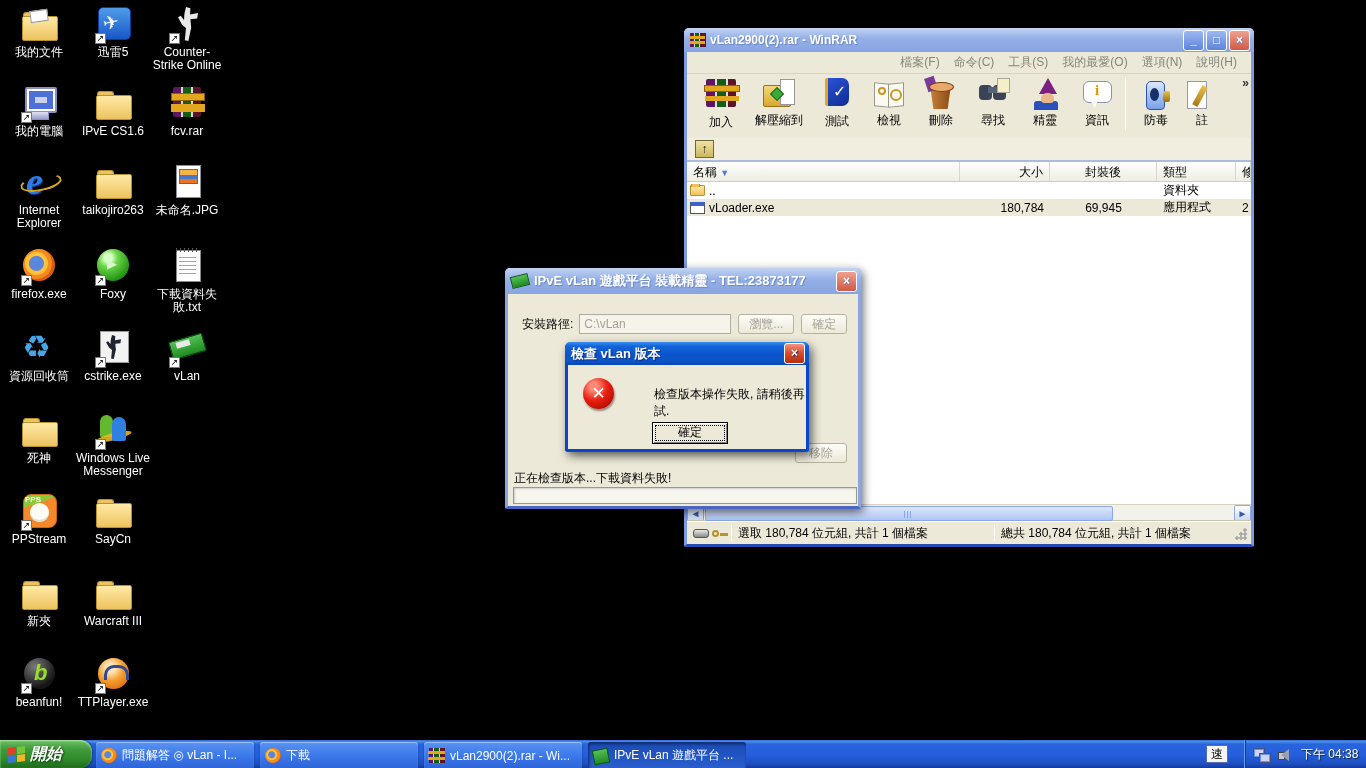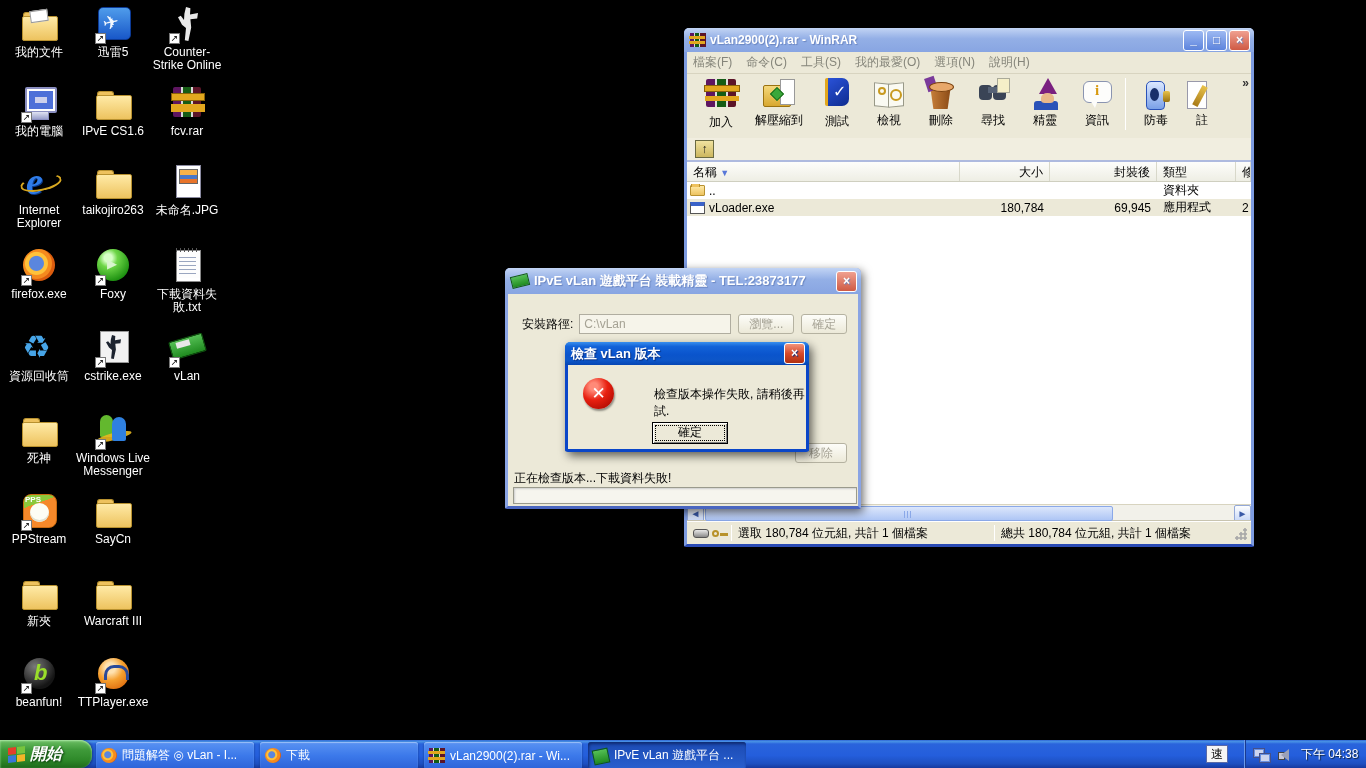--- a/index.html
+++ b/index.html
@@ -98,21 +98,21 @@
   .tbtn.close-active { background:linear-gradient(180deg,#f2937b,#d84a2a 50%,#b03010); }
 
   
   #winrar { position:absolute; left:684px; top:28px; width:570px; height:519px;
         border:3px solid #7d9be0; border-top:none; border-bottom-color:#2a4bb4; border-radius:5px 5px 2px 2px;
         background:#ece9d8; display:flex; flex-direction:column; box-shadow:2px 3px 8px rgba(0,0,0,.55); }
   #winrar .titlebar { margin:0 -3px; }
   .rar-mini { width:16px; height:14px; margin-right:4px; position:relative; flex:none;
         background:linear-gradient(90deg,#5e1660 0 4px,#d8d8d8 4px 5px,#155c15 5px 9px,#d8d8d8 9px 10px,#5c1428 10px 14px); }
   .rar-mini::after { content:""; position:absolute; left:-1px; top:3px; width:16px; height:3px; background:#e2a71e; box-shadow:0 5px 0 0 #e2a71e; }
-  #menubar { height:22px; background:#ece9d8; display:flex; align-items:center; padding-left:6px; border-bottom:1px solid #d8d4c0; }
+  #menubar { height:22px; background:#ece9d8; display:flex; align-items:center; padding-left:6px; border-bottom:1px solid #d8d4c0;justify-content:flex-end; }
   #menubar .mi { margin-right:14px; color:#85857a; }
   #toolbar { height:64px; display:flex; align-items:flex-start; padding:2px 0 0 8px; position:relative; background:#ece9d8; }
   .tbi { width:52px; text-align:center; color:#000; flex:none; }
   .tbi .art { width:34px; height:34px; margin:1px auto 1px; position:relative; }
   .tbi .cap { font-size:12px; }
   .tsep { width:1px; height:52px; background:#c8c4b0; border-right:1px solid #fff; margin:2px 4px 0 2px; flex:none; }
   #tb-overflow { position:absolute; right:2px; top:2px; color:#333; font-weight:bold; }
 
   .a-add { background:linear-gradient(90deg,#5e1660 0 9px,#e0e0e0 9px 11px,#155c15 11px 20px,#e0e0e0 20px 22px,#5c1428 22px 30px); width:30px; height:28px; margin:3px auto 0; position:relative; border-radius:2px; }
   .a-add::after { content:""; position:absolute; left:-2px; top:6px; width:34px; height:5px; background:#e2a71e; border:1px solid #8a6208; box-shadow:0 10px 0 -1px #e2a71e; }
@@ -150,21 +150,21 @@
   #hdr { height:20px; display:flex; background:linear-gradient(180deg,#fdfdfb,#eeeee4); border-bottom:1px solid #cfcfc0; }
   #hdr .hc { border-right:1px solid #d8d8ca; padding:2px 6px 0; white-space:nowrap; overflow:hidden; }
   .sortarrow { color:#5878d8; font-size:9px; }
   #filelist { flex:1; background:#fff; overflow:hidden; position:relative; }
   .frow { height:17px; display:flex; align-items:center; white-space:nowrap; }
   .frow .c { padding:16px 6px; overflow:hidden; }
   .sel { background:#ece9d8; }
   .mini-folder { width:15px; height:11px; margin:0 4px 0 3px; position:relative; background:linear-gradient(180deg,#ffe9a6,#edc35f); border:1px solid #b8912f; border-radius:1px; flex:none; }
   .mini-folder::before { content:""; position:absolute; left:0; top:-3px; width:7px; height:3px; background:#eec25e; border:1px solid #b8912f; border-bottom:none; }
   .mini-app { width:15px; height:12px; margin:0 4px 0 3px; background:#fff; border:1px solid #555; border-top:4px solid #3a62c8; flex:none; }
-  .colName { width:273px; } .colSize { width:90px; text-align:right; } .colPacked { width:107px; text-align:right; } .colType { width:79px; } .colDate { flex:1; }
+  .colName { width:273px; } .colSize { width:90px; text-align:right; } .colPacked { width:107px; text-align:center; } .colType { width:79px; } .colDate { flex:1; }
 
   #hscroll { height:17px; background:#f2f1ea; display:flex; align-items:center; border-top:1px solid #d8d4c0; }
   .sbtn { width:17px; height:17px; background:linear-gradient(180deg,#fdfefe,#c9d8f8); border:1px solid #93a8d8; border-radius:2px;
         color:#3a5aa8; font-size:10px; line-height:15px; text-align:center; flex:none; }
   #hthumb { width:408px; height:15px; margin:0 1px; background:linear-gradient(180deg,#dce6fb,#aec6f5); border:1px solid #8aa8e8; border-radius:2px; position:relative; }
   #hthumb::after { content:""; position:absolute; left:50%; top:4px; width:9px; height:7px; margin-left:-5px;
         background:repeating-linear-gradient(90deg,#8aa8e8 0 1px,transparent 1px 3px); }
   #htrack-rest { flex:1; }
   #rar-status { height:23px; background:#ece9d8; border-top:1px solid #fff; box-shadow:0 -1px 0 #c8c4b0; display:flex; align-items:center; font-size:12px; color:#000; }
   .st-ic1 { width:16px; height:9px; margin:0 3px 0 6px; background:linear-gradient(180deg,#e8e8e8,#8a8a8a); border:1px solid #555; border-radius:3px; }

